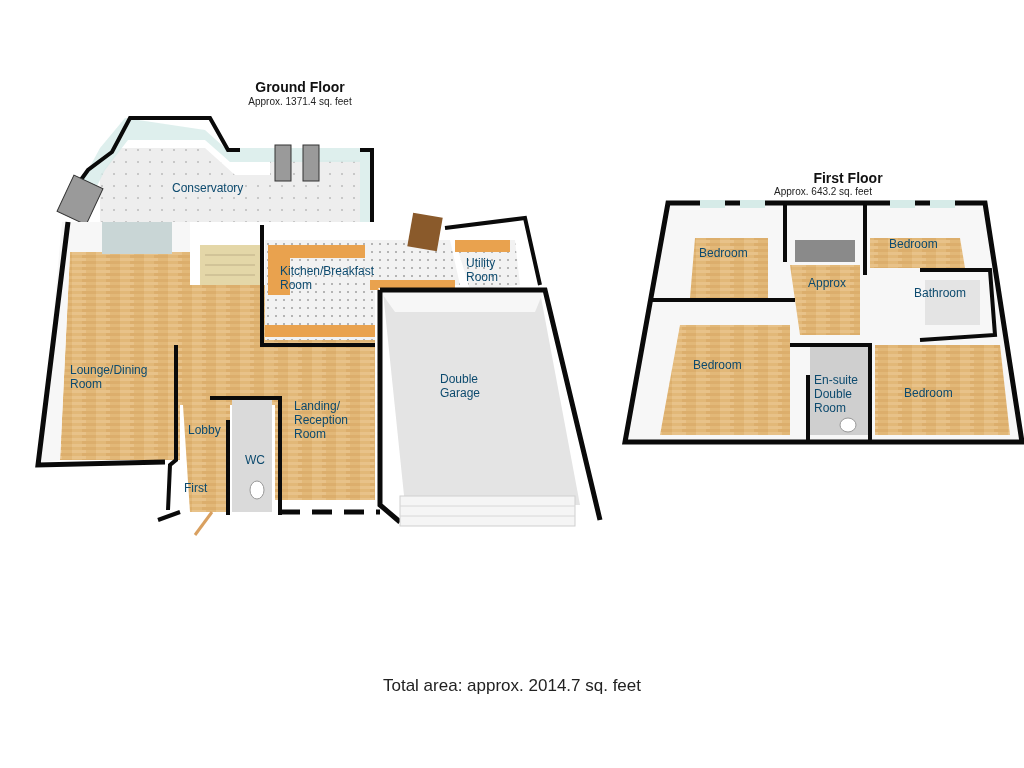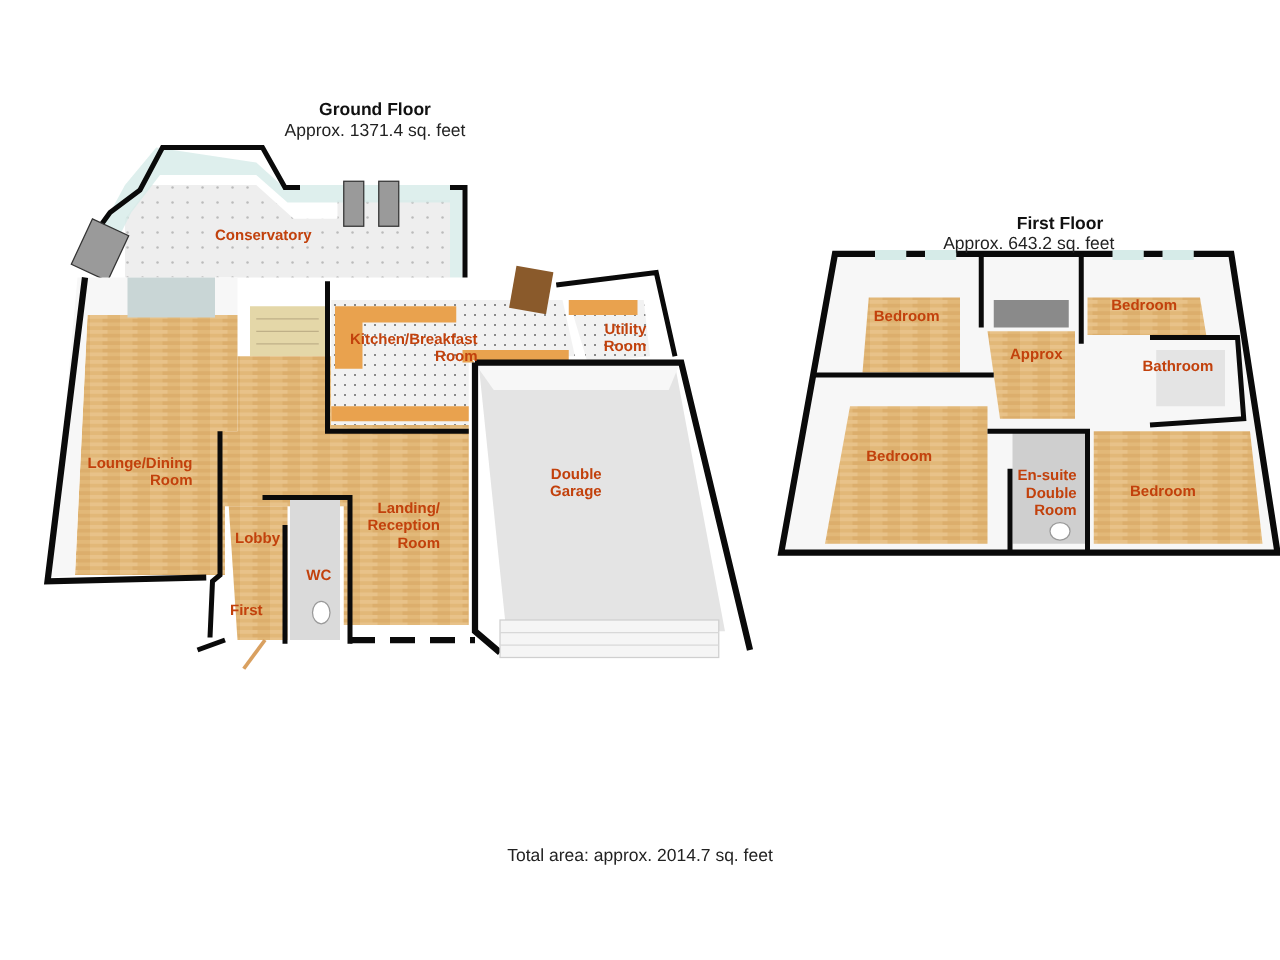--- a/index.html
+++ b/index.html
@@ -1,22 +1,22 @@
 <!DOCTYPE html>
 <html><head>
 <meta charset="utf-8">
 <style>
   html, body { margin:0; padding:0; background:#ffffff; }
   body { width:1024px; height:768px; position:relative; overflow:hidden;
          font-family:"Liberation Sans", sans-serif; color:#111; }
   .title { position:absolute; text-align:center; font-weight:bold; font-size:14px; color:#111; }
-  .sub { position:absolute; text-align:center; font-size:14px; color:#222; }
-  .label { position:absolute; font-weight:bold; font-size:12px; color:#c2410c; text-align:right;
+  .sub { position:absolute; text-align:center; font-size:10px; color:#222; }
+  .label { position:absolute; font-weight:normal; font-size:12px; color:#0c4a6e; text-align:left;
            line-height:14px; white-space:nowrap; }
-  .total { position:absolute; left:0; width:1024px; top:676px; text-align:center; font-size:14px; color:#222; }
+  .total { position:absolute; left:0; width:1024px; top:676px; text-align:center; font-size:17px; color:#222; }
   svg { position:absolute; left:0; top:0; }
 </style>
 </head>
 <body>
 
 <svg width="1024" height="768" viewBox="0 0 1024 768">
   <defs>
     <pattern id="wood" width="24" height="6" patternUnits="userSpaceOnUse">
       <rect width="24" height="6" fill="#e2b878"></rect>
       <rect x="0" y="0" width="14" height="3" fill="#e8c289"></rect>
@@ -122,21 +122,21 @@
 <div class="sub" style="left:200px;top:96px;width:200px;">Approx. 1371.4 sq. feet</div>
 
 <div class="title" style="left:748px;top:170px;width:200px;">First Floor</div>
 <div class="sub" style="left:723px;top:186px;width:200px;">Approx. 643.2 sq. feet</div>
 
 <div class="label" style="left:172px;top:181px;">Conservatory</div>
 <div class="label" style="left:280px;top:264px;">
   <div>Kitchen/Breakfast</div>
   <div>Room</div>
 </div>
-<div class="label" style="left:466px;top:256px;margin-left:17px;">
+<div class="label" style="left:466px;top:256px;">
   <div>Utility</div>
   <div>Room</div>
 </div>
 <div class="label" style="left:70px;top:324px;margin-top:39px;">
   <div>Lounge/Dining</div>
   <div>Room</div>
 </div>
 <div class="label" style="left:294px;top:399px;">
   <div>Landing/</div>
   <div>Reception</div>

